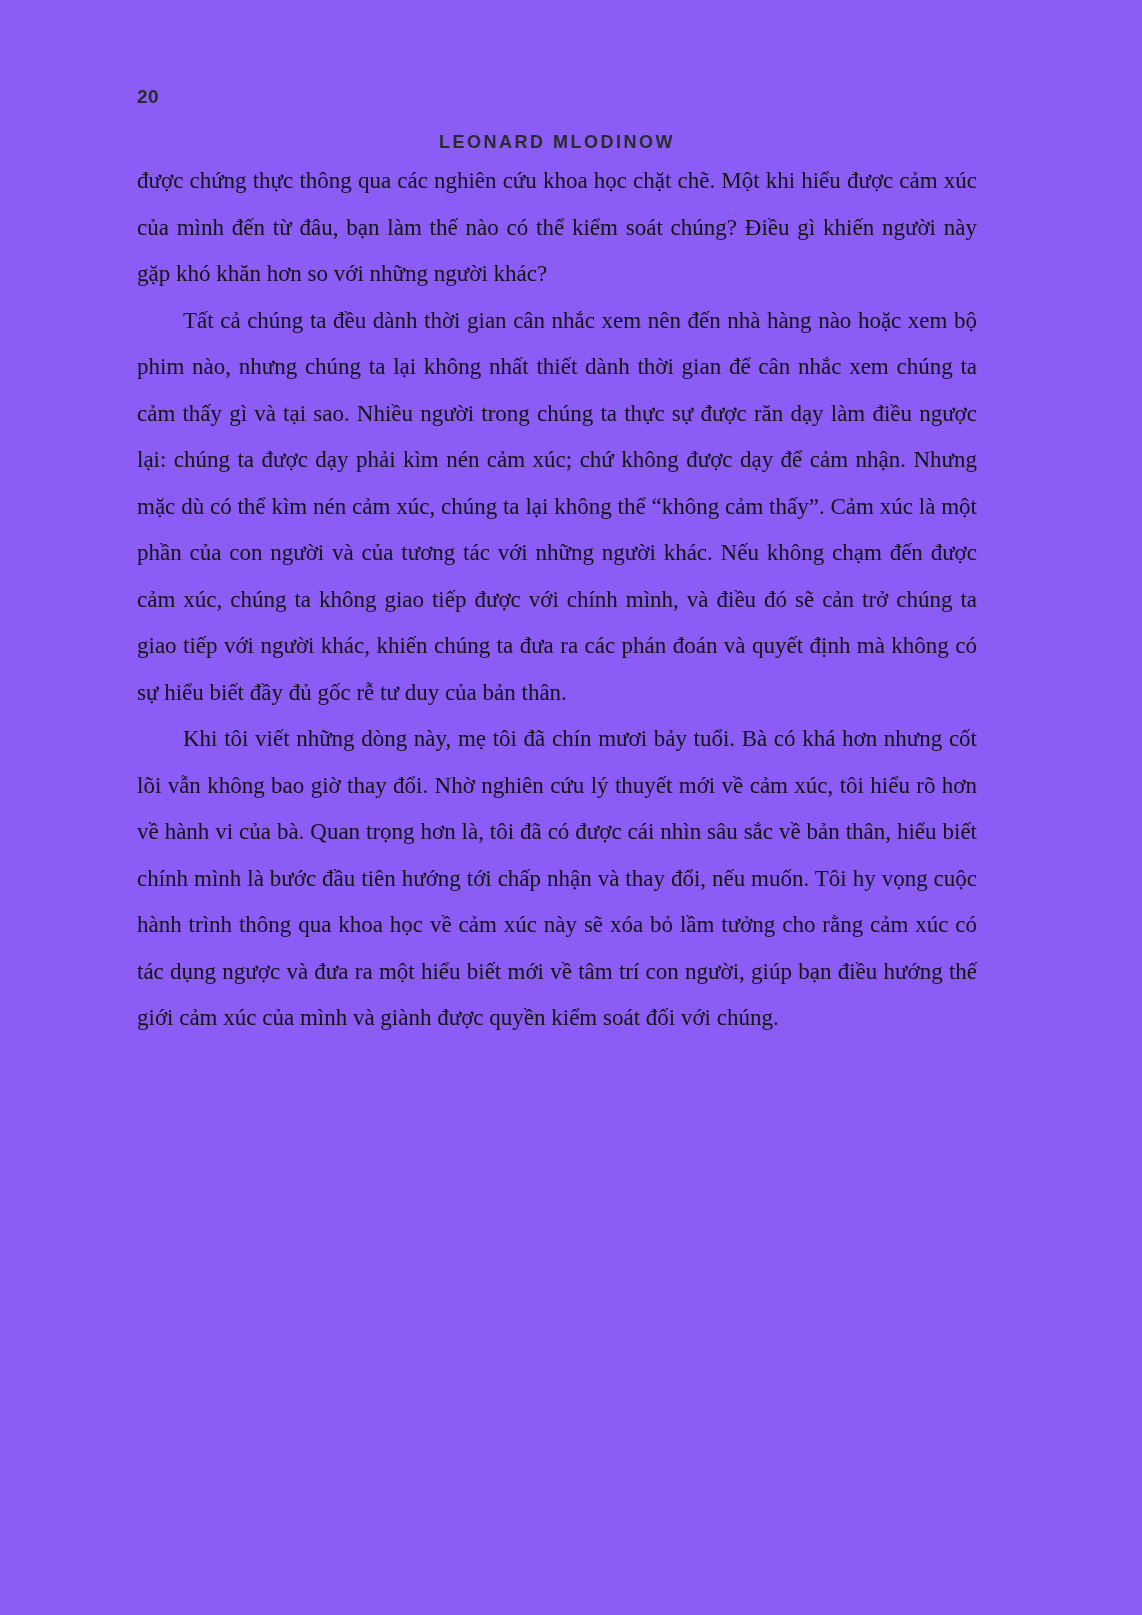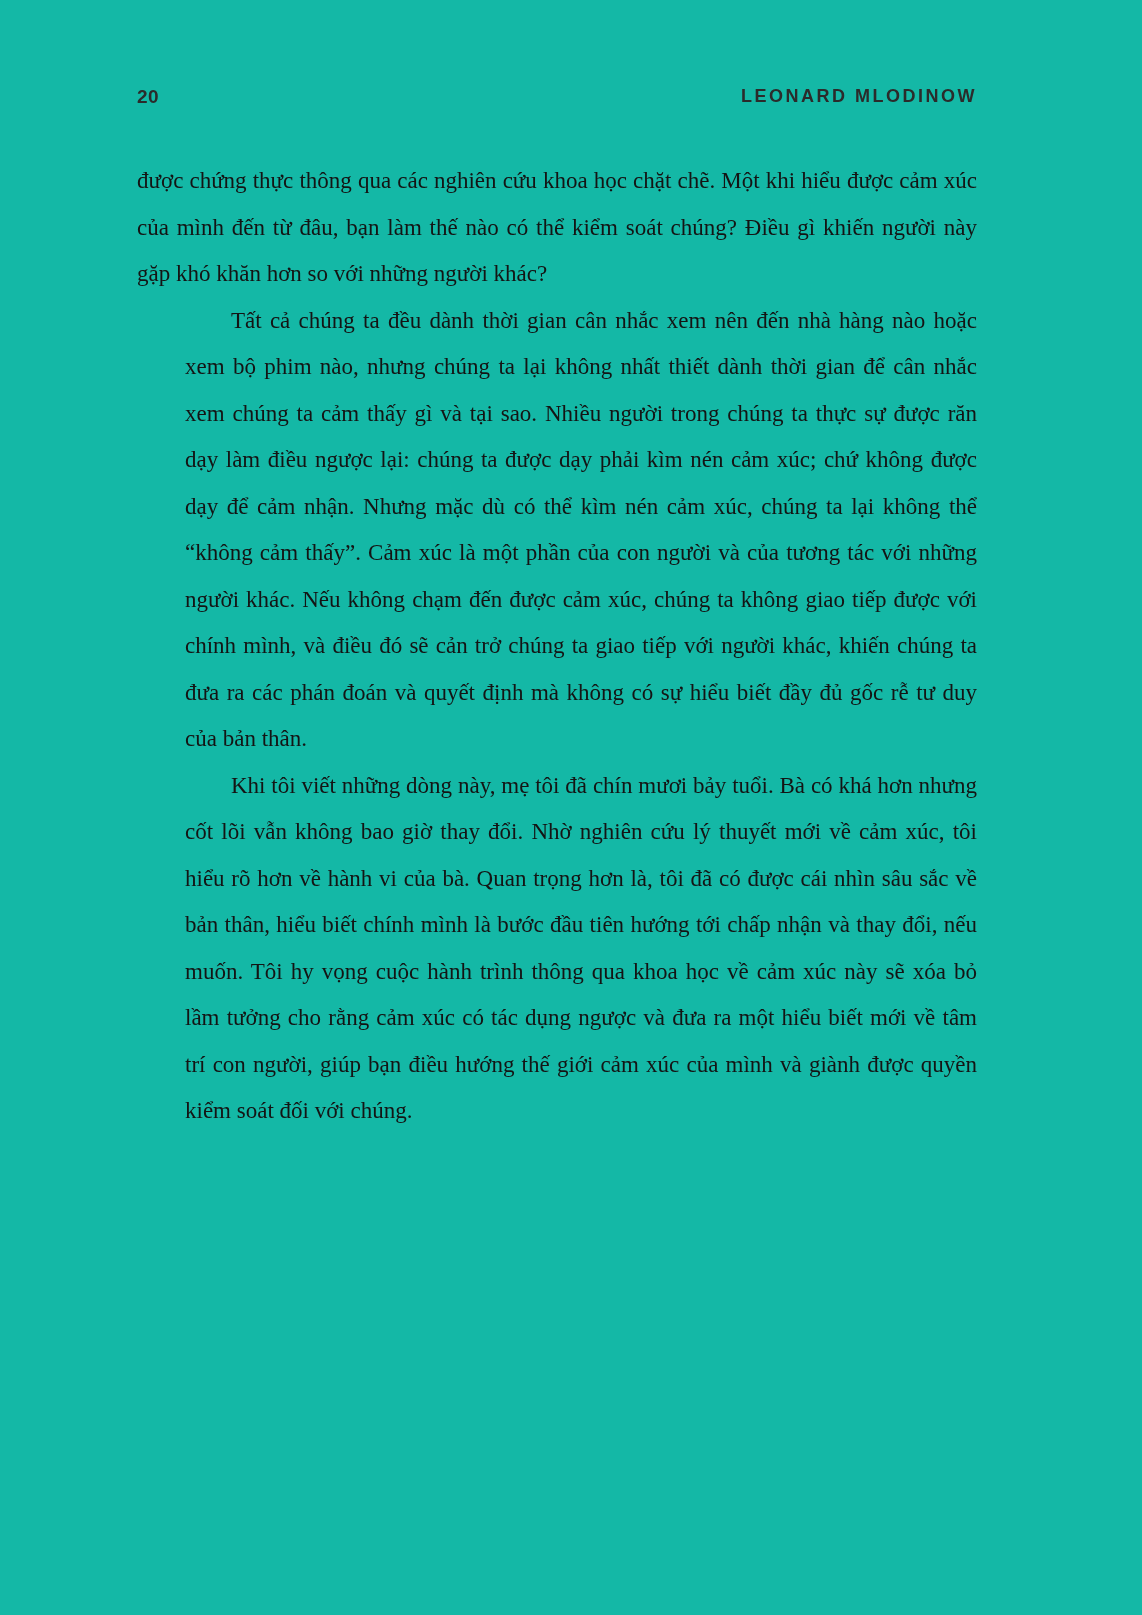--- a/index.html
+++ b/index.html
@@ -5,21 +5,21 @@
   html, body {
     margin: 0;
     padding: 0;
     background: #e8e8e8;
   }
   .page {
     position: relative;
     width: 1142px;
     height: 1615px;
     margin: 0 auto;
-    background: #14b8a6;
+    background: #8b5cf6;
     overflow: hidden;
     font-family: "Liberation Serif", serif;
     color: #141414;
   }
   .running-head {
     position: absolute;
     top: 86px;
     left: 137px;
     width: 840px;
     height: 26px;
@@ -29,43 +29,43 @@
     left: 0;
     top: 0;
     font-family: "Liberation Sans", sans-serif;
     font-size: 19px;
     font-weight: 700;
     color: #2b2b2b;
     letter-spacing: 0.5px;
   }
   .head-title {
     width: 100%;
-    text-align: right;
+    text-align: center;
     font-family: "Liberation Sans", sans-serif;
     font-size: 18px;
     font-weight: 600;
     letter-spacing: 2.5px;
     color: #2b2b2b;
+    margin-top: 46px;
   }
   .body-text {
     position: absolute;
     top: 158px;
     left: 137px;
     width: 840px;
   }
   .body-text p {
     margin: 0;
     font-size: 23px;
     line-height: 46.5px;
     text-align: justify;
     color: #141414;
   }
   .body-text p.indent {
     text-indent: 46px;
-    margin-left: 48px;
   }
 </style>
 </head>
 <body>
 
 <div class="page">
 
   <div class="running-head">
     <div class="page-number">20</div>
     <div class="head-title">LEONARD MLODINOW</div>

